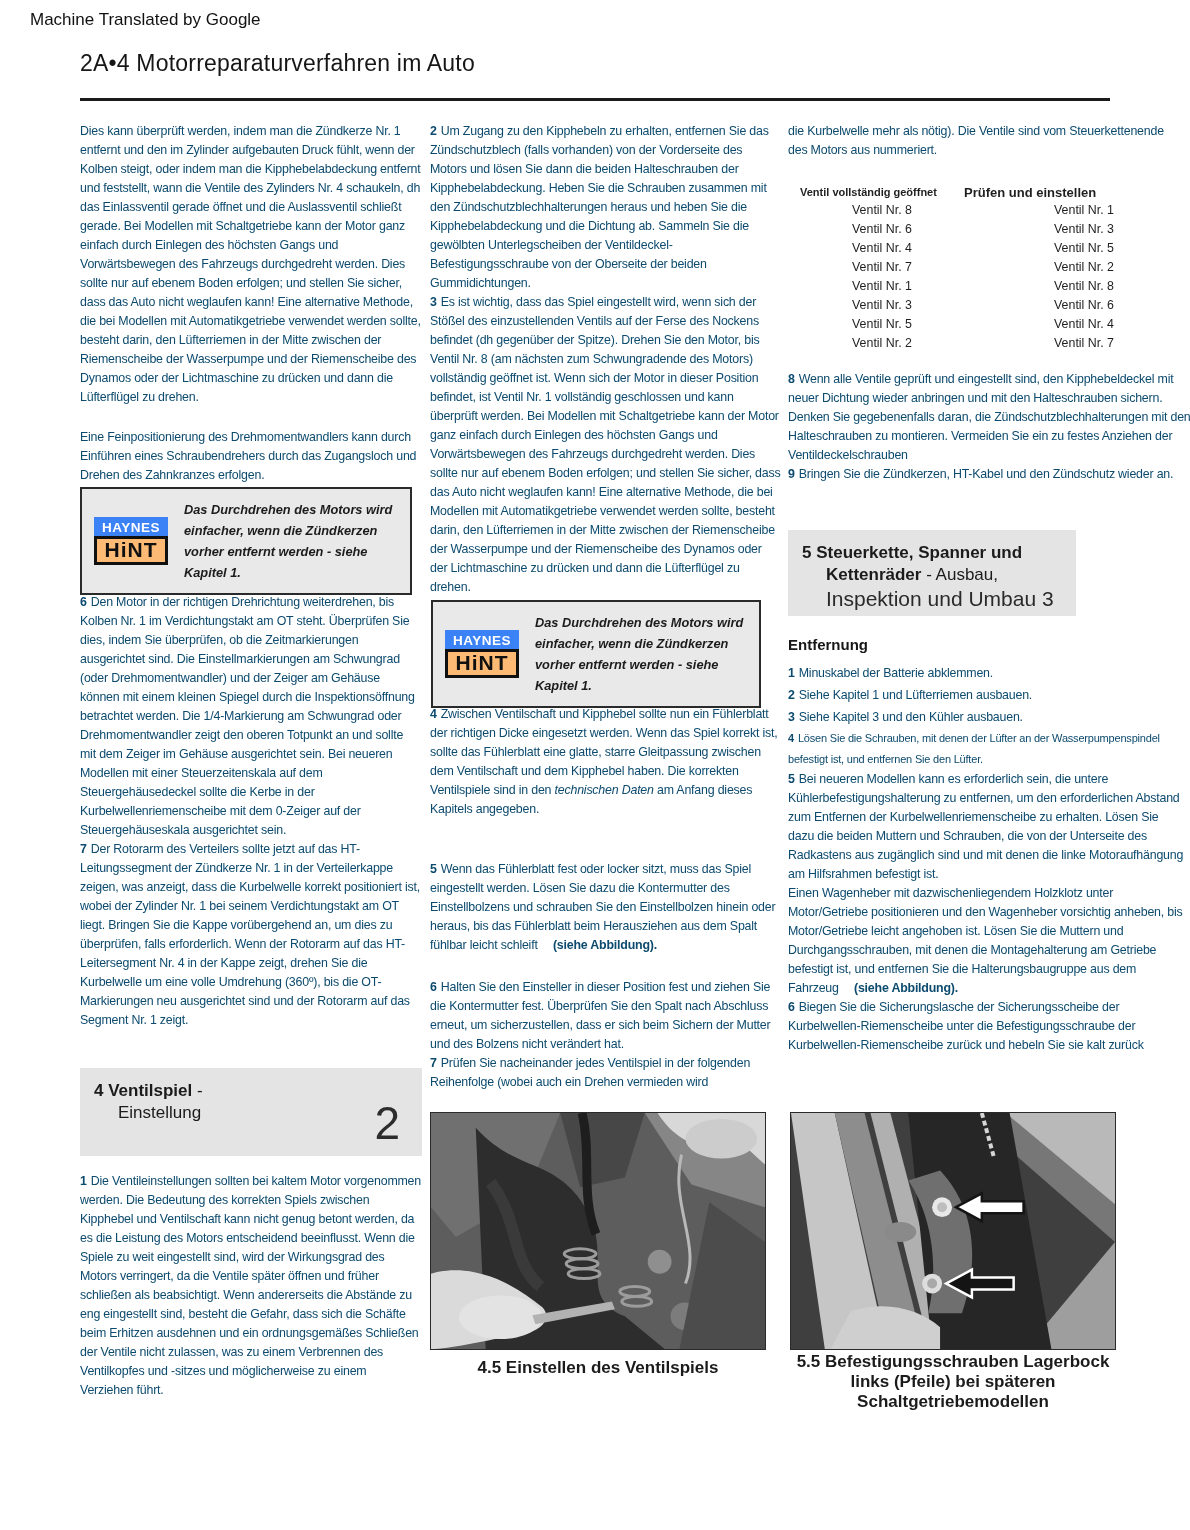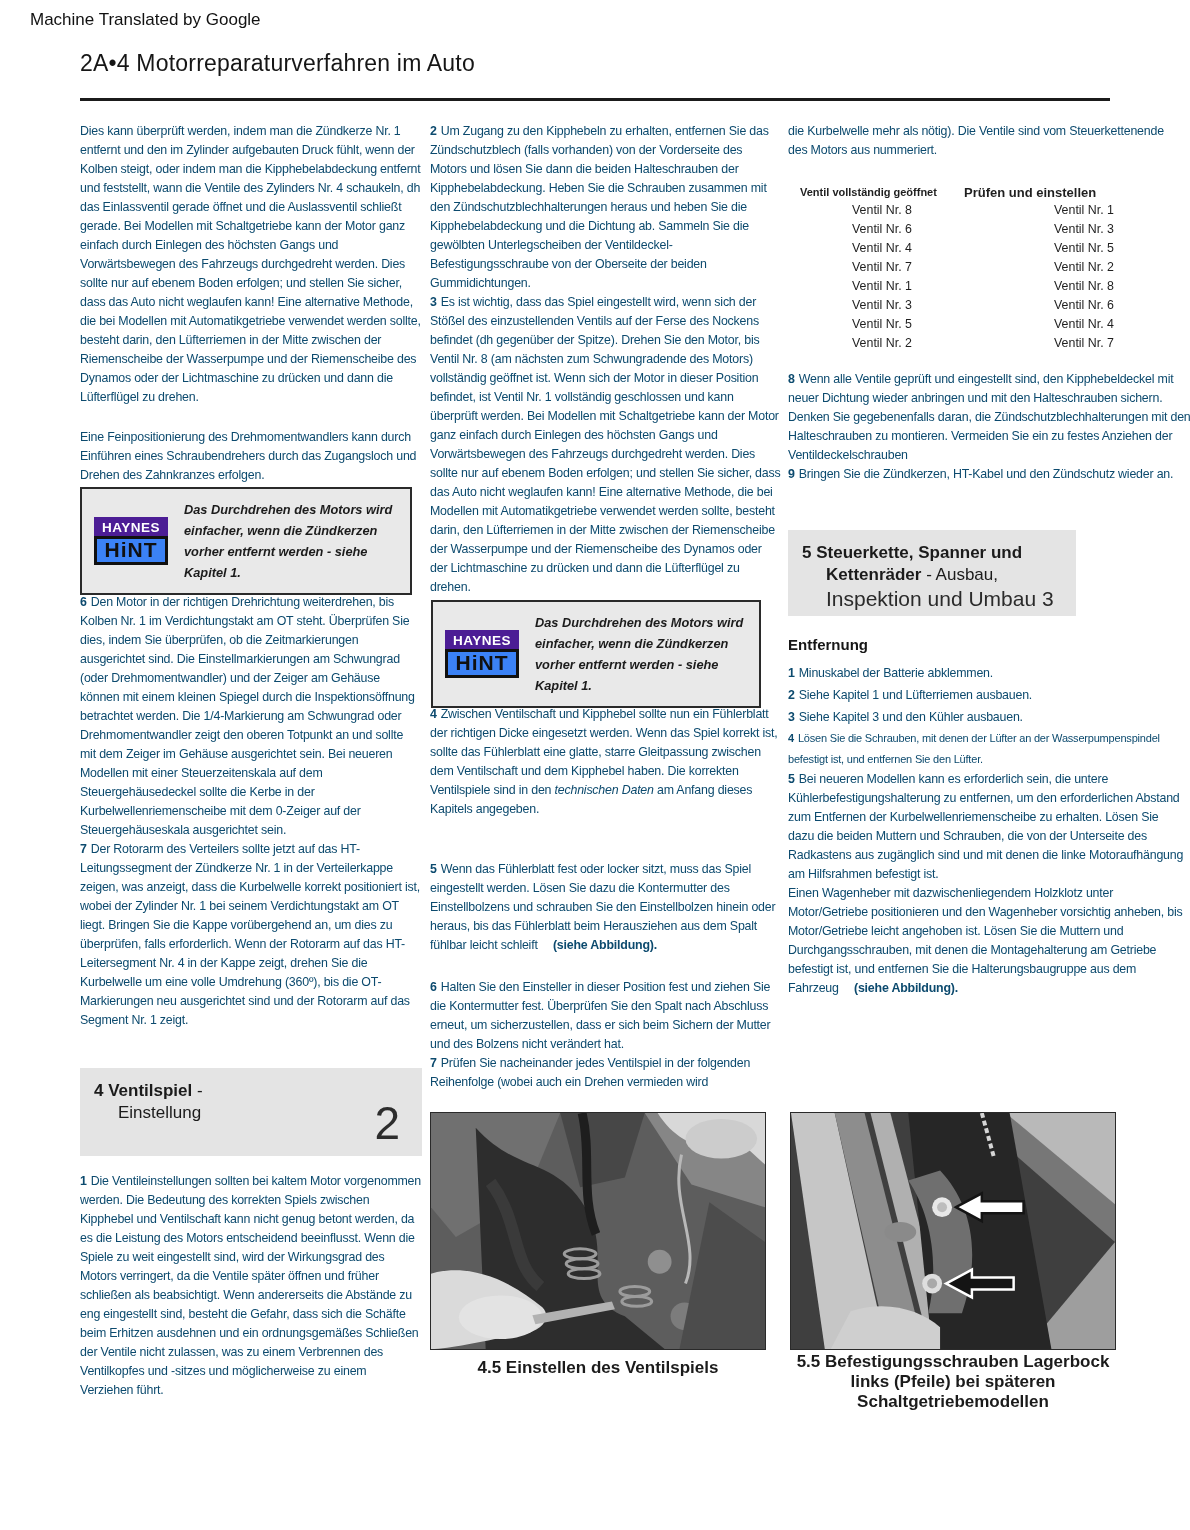--- a/index.html
+++ b/index.html
@@ -13,23 +13,23 @@
   .body b{margin-right:4px;}
   .small{font-size:11px;line-height:21px;}
   .lh22{line-height:22px;}
   .col1{left:80px;width:342px;}
   .col2{left:430px;width:352px;}
   .col3{left:788px;width:404px;}
   
   .hint-box{background:#e9e9e9;border:2px solid #2a2a2a;display:flex;align-items:center;gap:16px;
             padding:10px 12px;box-sizing:border-box;}
   .haynes-logo{flex:0 0 74px;}
-  .haynes-top{background:#4c1d95;color:#fff;font-weight:bold;font-size:13.5px;text-align:center;
+  .haynes-top{background:#3b82f6;color:#fff;font-weight:bold;font-size:13.5px;text-align:center;
               padding:3px 2px 2px 2px;letter-spacing:.5px;}
-  .haynes-bottom{border:3px solid #101010;background:#3b82f6;color:#101010;font-weight:bold;
+  .haynes-bottom{border:3px solid #101010;background:#fdba74;color:#101010;font-weight:bold;
               font-size:21px;text-align:center;line-height:1.05;margin-top:-1px;letter-spacing:1px;}
   .hint-text{font-weight:bold;font-style:italic;font-size:12.8px;line-height:21px;color:#1c1c1c;}
   
   .section-box{background:#e4e4e4;box-sizing:border-box;padding:12px 14px;}
   .sec-line{font-size:17px;line-height:22px;color:#1b1b1b;}
   .sec-indent{margin-left:24px;}
   .sec-big-line{font-size:21px;line-height:26px;color:#2a2a2a;}
   .sec-rating{position:absolute;right:22px;bottom:6px;font-size:46px;color:#2d2d2d;}
   .removal-heading{font-weight:bold;font-size:15px;color:#171717;}
   
@@ -162,20 +162,21 @@
 
 <div class="abs removal-heading" style="left:788px;top:636px;">Entfernung</div>
 
 <div class="abs col3" style="top:662px;width:396px;">
   <p class="body lh22"><b>1</b><span>Minuskabel der Batterie abklemmen.</span></p>
   <p class="body lh22"><b>2</b><span>Siehe Kapitel 1 und Lüfterriemen ausbauen.</span></p>
   <p class="body lh22"><b>3</b><span>Siehe Kapitel 3 und den Kühler ausbauen.</span></p>
   <p class="body small"><b>4</b><span>Lösen Sie die Schrauben, mit denen der Lüfter an der Wasserpumpenspindel befestigt ist, und entfernen Sie den Lüfter.</span></p>
   <p class="body"><b>5</b><span>Bei neueren Modellen kann es erforderlich sein, die untere Kühlerbefestigungshalterung zu entfernen, um den erforderlichen Abstand zum Entfernen der Kurbelwellenriemenscheibe zu erhalten. Lösen Sie dazu die beiden Muttern und Schrauben, die von der Unterseite des Radkastens aus zugänglich sind und mit denen die linke Motoraufhängung am Hilfsrahmen befestigt ist.</span></p>
   <p class="body"><span>Einen Wagenheber mit dazwischenliegendem Holzklotz unter Motor/Getriebe positionieren und den Wagenheber vorsichtig anheben, bis Motor/Getriebe leicht angehoben ist. Lösen Sie die Muttern und Durchgangsschrauben, mit denen die Montagehalterung am Getriebe befestigt ist, und entfernen Sie die Halterungsbaugruppe aus dem Fahrzeug </span><b class="inref">(siehe Abbildung).</b></p>
+  <p class="body"><b>6</b><span>Biegen Sie die Sicherungslasche der Sicherungsscheibe der Kurbelwellen-Riemenscheibe unter die Befestigungsschraube der Kurbelwellen-Riemenscheibe zurück und hebeln Sie sie kalt zurück</span></p>
 </div>
 
 <div class="abs photo" style="left:790px;top:1112px;width:326px;height:238px;">
   <svg viewBox="0 0 326 238" preserveAspectRatio="none">
     <rect width="326" height="238" fill="#3f3f3f"></rect>
     <polygon points="0,0 44,0 96,238 34,238" fill="#c6c6c6"></polygon>
     <polygon points="44,0 74,0 134,238 98,238" fill="#8d8d8d"></polygon>
     <polygon points="80,0 100,0 162,238 140,238" fill="#b0b0b0"></polygon>
     <polygon points="178,0 326,0 326,128 238,38" fill="#b9b9b9"></polygon>
     <polygon points="216,0 326,92 326,130 198,18" fill="#777777"></polygon>

